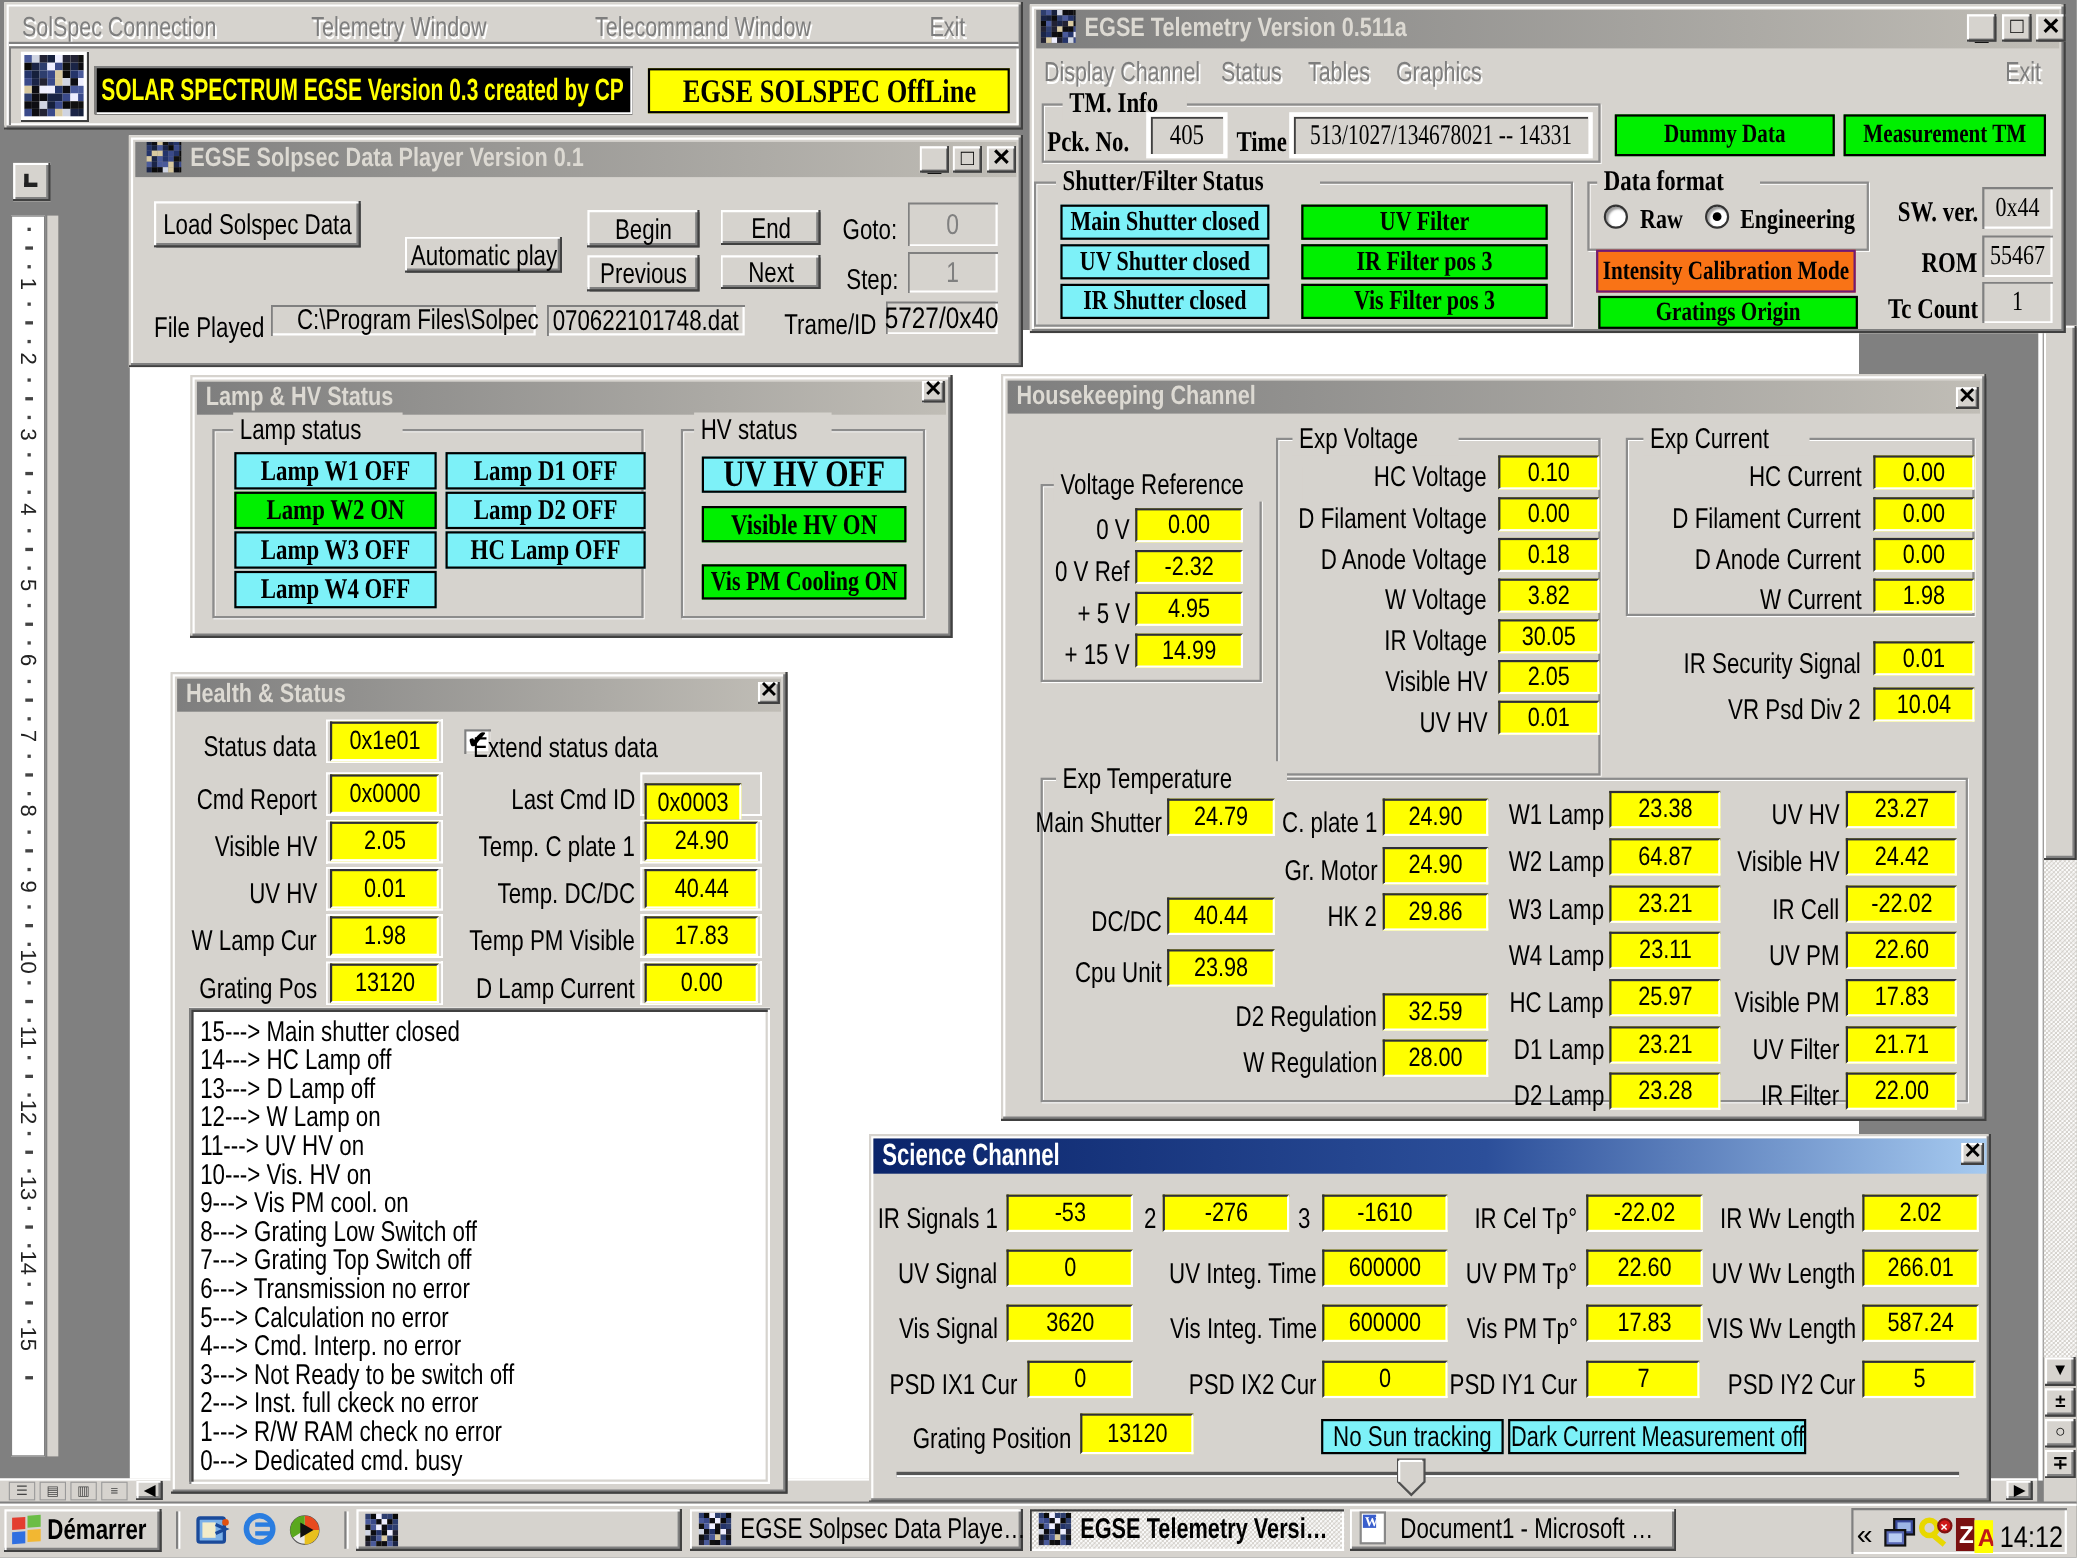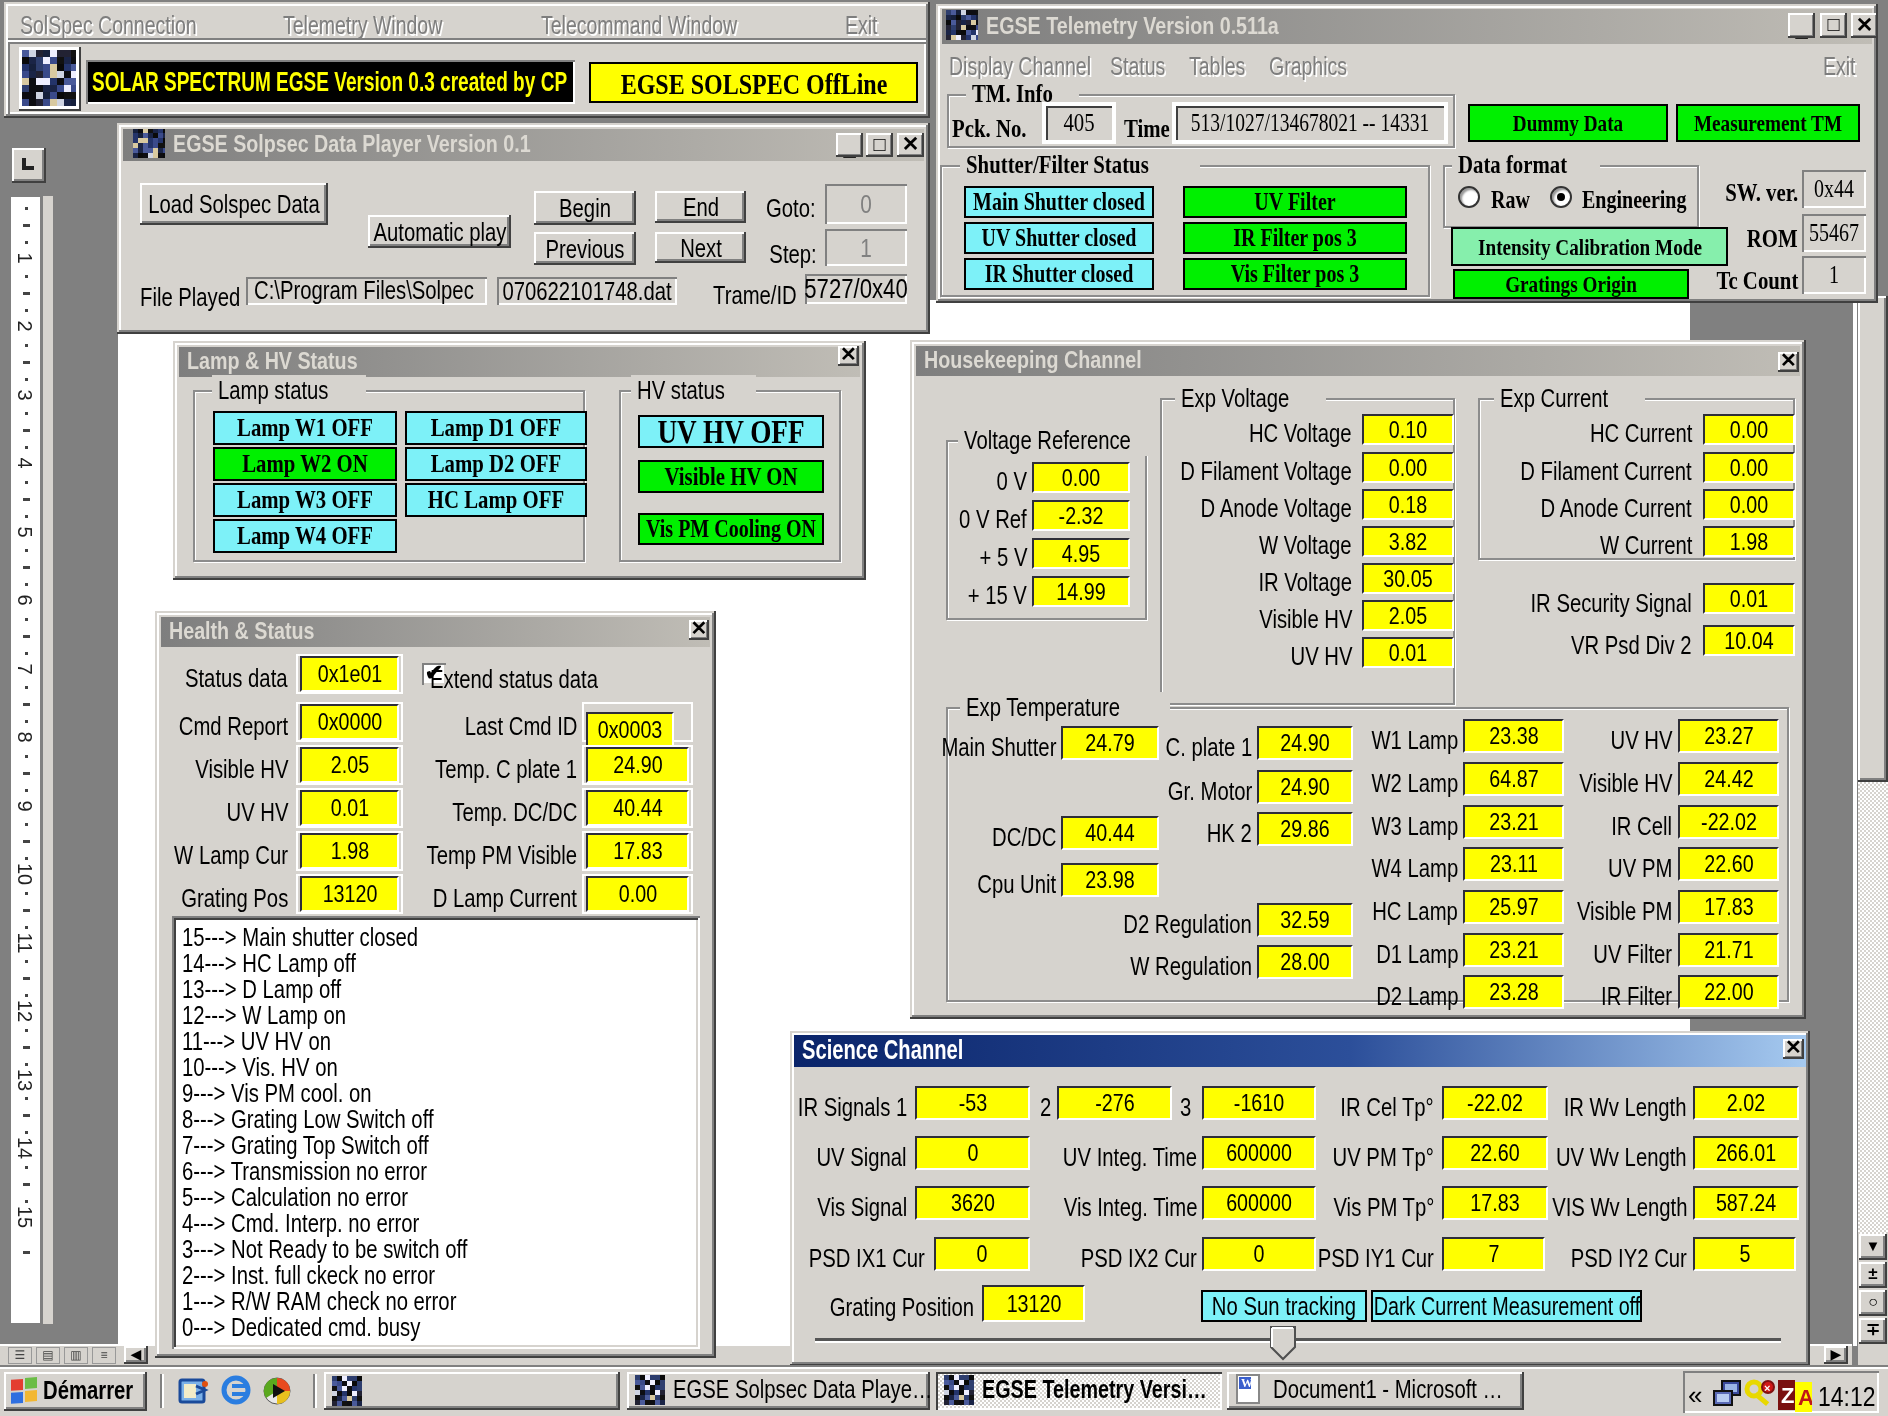--- a/index.html
+++ b/index.html
@@ -252,21 +252,21 @@
   </div>
 <div class="lblr" style="left:716px;top:193px;width:100px;padding-left:36px;"><span class="t" style="transform:scaleX(0.78);transform-origin:right center">Goto:</span></div>
 <div class="sunk1" style="left:825px;top:184px;width:82px;height:40px;color:#808080;text-align:center;line-height:38px;font-size:26px">
     <span style="position:absolute;left:50%;top:50%;transform:translate(-50%,-50%) scaleX(0.8);white-space:nowrap">0</span>
   </div>
 <div class="lblr" style="left:717px;top:239px;width:100px;"><span class="t" style="transform:scaleX(0.78);transform-origin:right center">Step:</span></div>
 <div class="sunk1" style="left:825px;top:229px;width:82px;height:37px;color:#808080;text-align:center;line-height:35px;font-size:26px">
     <span style="position:absolute;left:50%;top:50%;transform:translate(-50%,-50%) scaleX(0.8);white-space:nowrap">1</span>
   </div>
 <div class="lbl" style="left:140px;top:282px;"><span class="t" style="transform:scaleX(0.78);transform-origin:left center">File Played</span></div>
-<div class="sunk1" style="left:246px;top:277px;width:241px;height:28px;font-size:26px;line-height:26px;padding-left:8px;white-space:nowrap"><span class="t" style="transform:scaleX(0.78);transform-origin:left center">C:\Program Files\Solpec</span></div>
+<div class="sunk1" style="left:246px;top:277px;width:241px;height:28px;font-size:26px;line-height:26px;padding-left:24px;white-space:nowrap"><span class="t" style="transform:scaleX(0.78);transform-origin:left center">C:\Program Files\Solpec</span></div>
 <div class="sunk1" style="left:497px;top:277px;width:180px;height:28px;font-size:26px;line-height:26px;text-align:center;white-space:nowrap">
     <span style="position:absolute;left:50%;top:50%;transform:translate(-50%,-50%) scaleX(0.78);white-space:nowrap">070622101748.dat</span>
   </div>
 <div class="lbl" style="left:713px;top:280px;"><span class="t" style="transform:scaleX(0.78);transform-origin:left center">Trame/ID</span></div>
 <div class="sunk1" style="left:805px;top:274px;width:102px;height:30px;font-size:27px;line-height:28px;text-align:center;white-space:nowrap">
     <span style="position:absolute;left:50%;top:50%;transform:translate(-50%,-50%) scaleX(0.82);white-space:nowrap">5727/0x40</span>
   </div>
 <div class="win" style="left:173px;top:341px;width:693px;height:239px;"></div>
 <div class="tb" style="left:179px;top:347px;width:681px;height:30px;line-height:28px;padding-left:8px"><span class="t" style="transform:scaleX(0.82);transform-origin:left center">Lamp &amp; HV Status</span></div>
 <div class="x" style="left:838px;top:346px;width:21px;height:20px;line-height:16px">✕</div>
@@ -733,21 +733,21 @@
 <div class="cb green" style="left:1183px;top:258px;width:224px;height:32px;font-size:25px">
     <span style="position:absolute;left:50%;top:50%;transform:translate(-50%,-50%) scaleX(0.8);white-space:nowrap">Vis Filter pos 3</span>
   </div>
 <div class="grp" style="left:1443px;top:165px;width:256px;height:63px;"></div>
 <div class="gl" style="left:1452px;top:150px;font-family:Liberation Serif,serif;font-weight:bold;"><span class="t" style="transform:scaleX(0.8);transform-origin:left center">Data format</span></div>
 <div class="a" style="left:1458px;top:186px;width:22px;height:22px;background:#fff;border-radius:50%;border:2px solid #333;box-shadow:inset 2px 2px 2px #999"></div>
 <div class="lbl ser" style="left:1491px;top:186px;font-size:25px"><span class="t" style="transform:scaleX(0.8);transform-origin:left center">Raw</span></div>
 <div class="a" style="left:1550px;top:186px;width:22px;height:22px;background:#fff;border-radius:50%;border:2px solid #333;box-shadow:inset 2px 2px 2px #999"></div>
 <div class="a" style="left:1557px;top:193px;width:8px;height:8px;background:#000;border-radius:50%"></div>
 <div class="lbl ser" style="left:1582px;top:186px;font-size:25px"><span class="t" style="transform:scaleX(0.8);transform-origin:left center">Engineering</span></div>
-<div class="a" style="left:1451px;top:227px;width:277px;height:39px;background:#86efac;border:2px solid #000000;font-family:Liberation Serif,serif;font-weight:bold;font-size:24px">
+<div class="a" style="left:1451px;top:227px;width:236px;height:39px;background:#f97316;border:2px solid #701a75;font-family:Liberation Serif,serif;font-weight:bold;font-size:24px">
     <span style="position:absolute;left:50%;top:50%;transform:translate(-50%,-50%) scaleX(0.8);white-space:nowrap">Intensity Calibration Mode</span>
   </div>
 <div class="a" style="left:1453px;top:269px;width:236px;height:30px;background:#00f000;border:2px solid #000;font-family:Liberation Serif,serif;font-weight:bold;font-size:24px">
     <span style="position:absolute;left:50%;top:50%;transform:translate(-50%,-50%) scaleX(0.8);white-space:nowrap">Gratings Origin</span>
   </div>
 <div class="lblr ser" style="left:1658px;top:178px;width:140px;"><span class="t" style="transform:scaleX(0.8);transform-origin:right center">SW. ver.</span></div>
 <div class="sunk1" style="left:1802px;top:170px;width:64px;height:38px;text-align:center;line-height:36px;font-size:25px;font-family:Liberation Serif,serif">
     <span style="position:absolute;left:50%;top:50%;transform:translate(-50%,-50%) scaleX(0.8);white-space:nowrap">0x44</span>
   </div>
 <div class="lblr ser" style="left:1658px;top:224px;width:140px;"><span class="t" style="transform:scaleX(0.8);transform-origin:right center">ROM</span></div>

